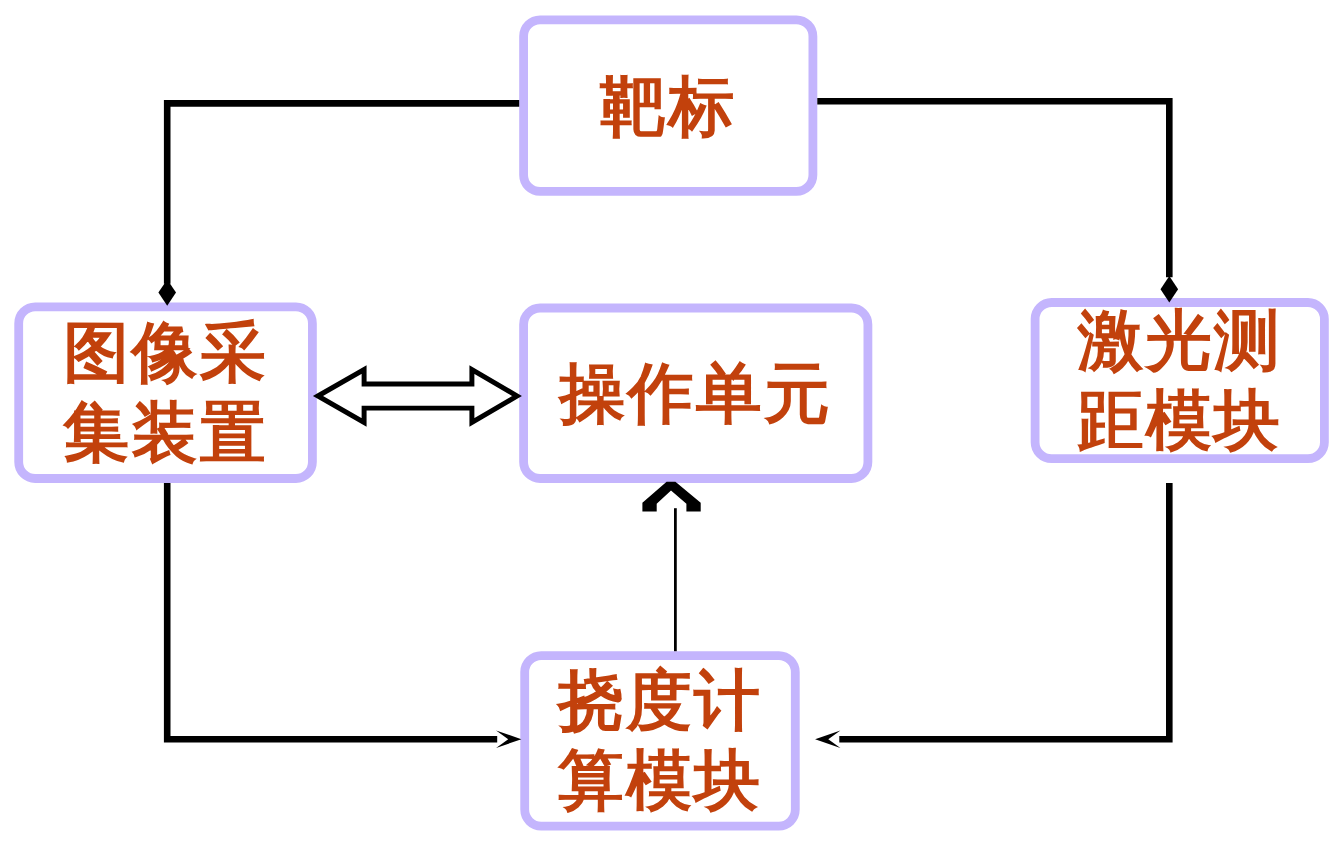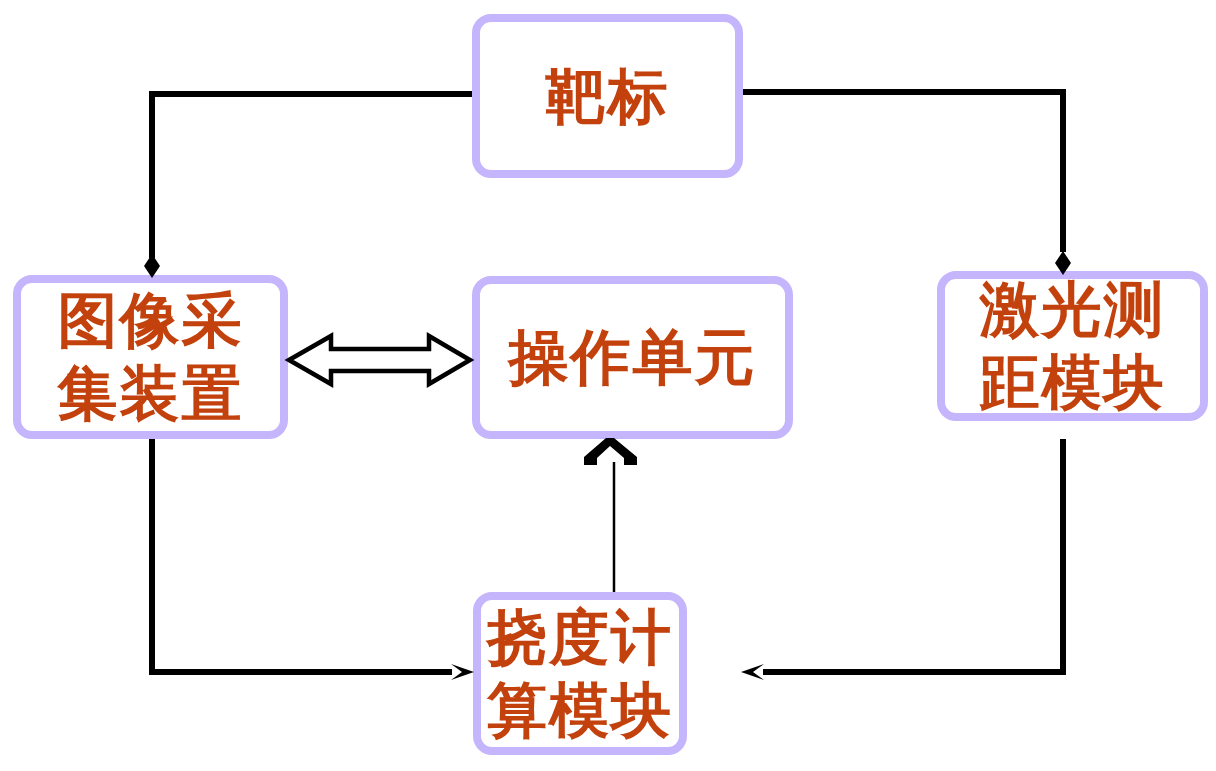--- a/index.html
+++ b/index.html
@@ -26,21 +26,21 @@
     font-size: 60px;
     line-height: 73px;
     letter-spacing: 2px;
     white-space: pre-line;
     z-index: 1;
   }
   .box-target          { left: 472px; top:  14px; width: 271px; height: 164px; }
   .box-image-capture   { left:  13px; top: 275px; width: 275px; height: 164px; text-align: right; }
   .box-operation-unit  { left: 472px; top: 276px; width: 321px; height: 163px; }
   .box-laser-ranging   { left: 927px; top: 271px; width: 271px; height: 150px; margin-left: 10px; }
-  .box-deflection-calc { left: 473px; top: 592px; width: 214px; height: 163px; }
+  .box-deflection-calc { left: 473px; top: 592px; width: 254px; height: 163px; font-family: Liberation Serif, serif; }
   .connector-layer {
     position: absolute;
     left: 0; top: 0;
     width: 1216px;
     height: 771px;
     z-index: 2;
     pointer-events: none;
   }
 </style>
 </head>

